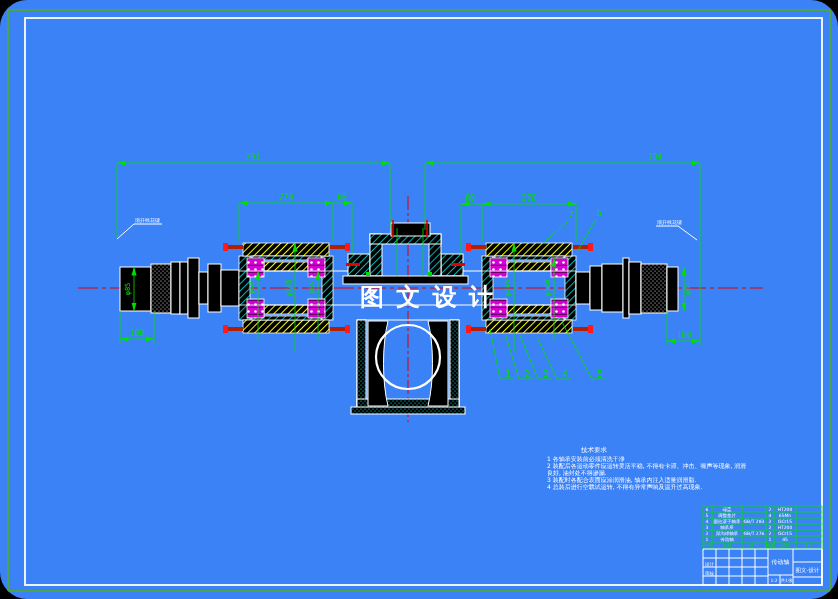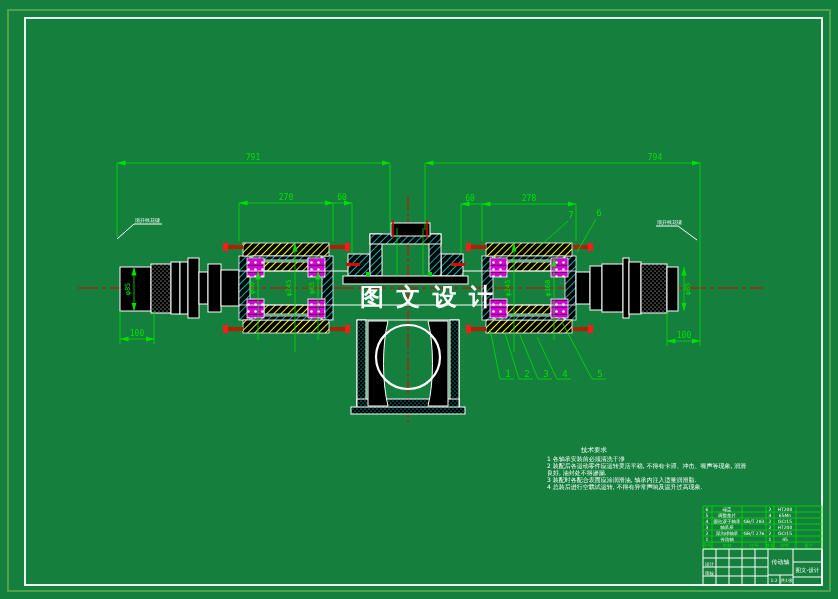--- a/index.html
+++ b/index.html
@@ -1,16 +1,16 @@
 <!DOCTYPE html>
 <html><head>
 <meta charset="utf-8">
 <style>
   html,body{margin:0;padding:0;background:#000;}
-  .stage{position:relative;width:838px;height:599px;background:#15803d;overflow:hidden;}
+  .stage{position:relative;width:838px;height:599px;background:#3b82f6;overflow:hidden;border-radius:27px;}
   svg{display:block;}
   text{font-family:"DejaVu Sans",sans-serif;}
   .dg{fill:#00e000;font:8px "DejaVu Sans Mono",monospace;text-anchor:middle;}
   .dgs{fill:#00e000;font:7px "DejaVu Sans Mono",monospace;text-anchor:middle;}
   .balloon{fill:#00e000;font:9px "DejaVu Sans Mono",monospace;text-anchor:middle;}
   .wnote{fill:#fff;font:5px "DejaVu Sans",sans-serif;}
   .ntitle{fill:#fff;font:6.5px "DejaVu Sans",sans-serif;text-anchor:middle;}
   .nline{fill:#fff;font:6px "DejaVu Sans",sans-serif;}
   .bomw{fill:#fff;font:4.5px "DejaVu Sans",sans-serif;text-anchor:middle;}
   .bomg{fill:#00e000;font:4.5px "DejaVu Sans",sans-serif;text-anchor:middle;}

